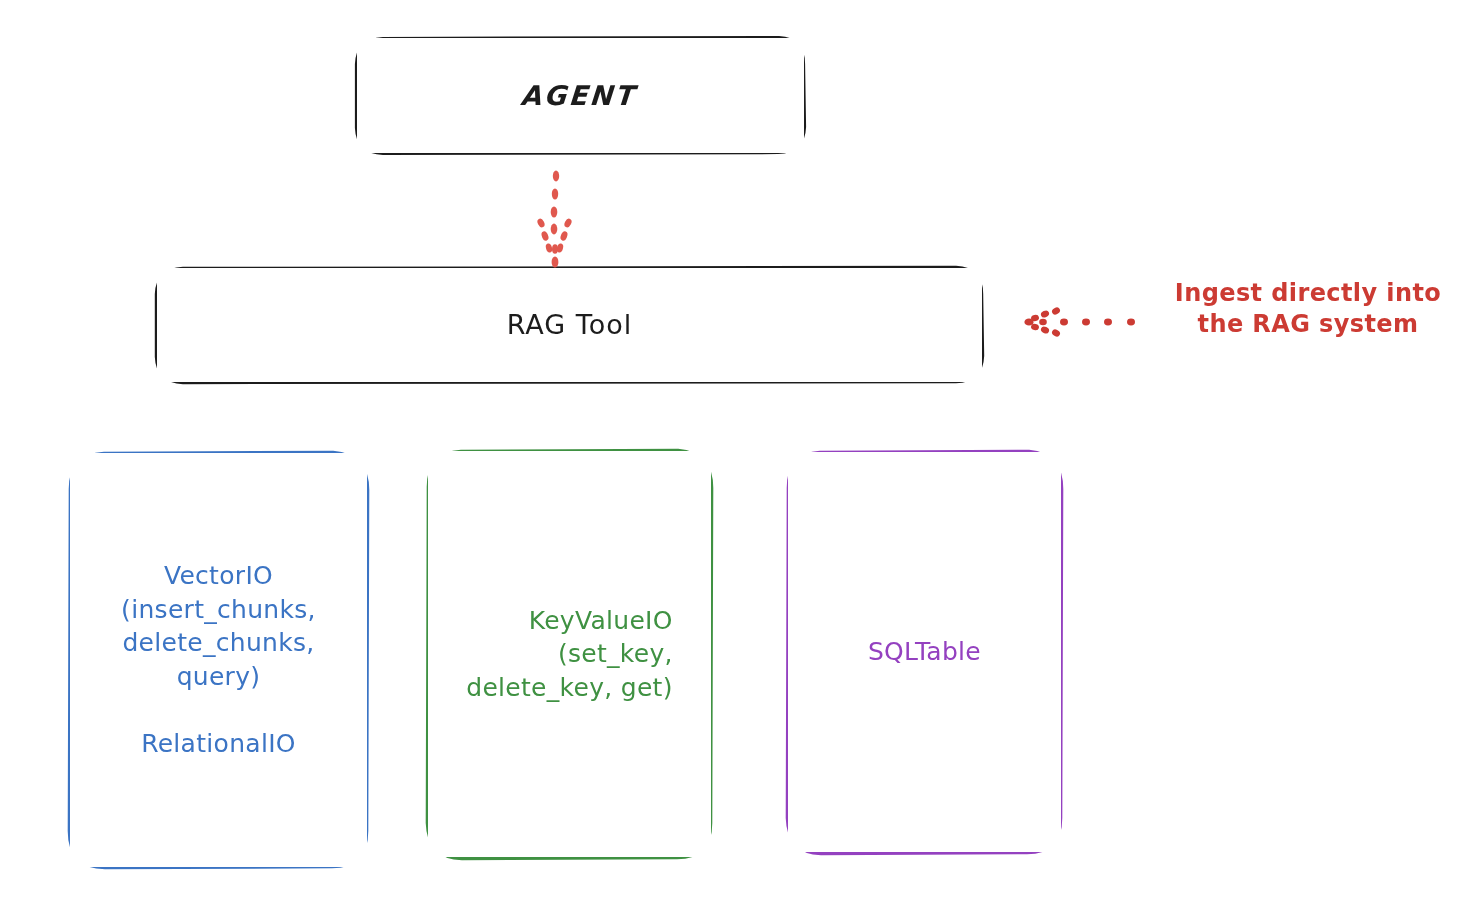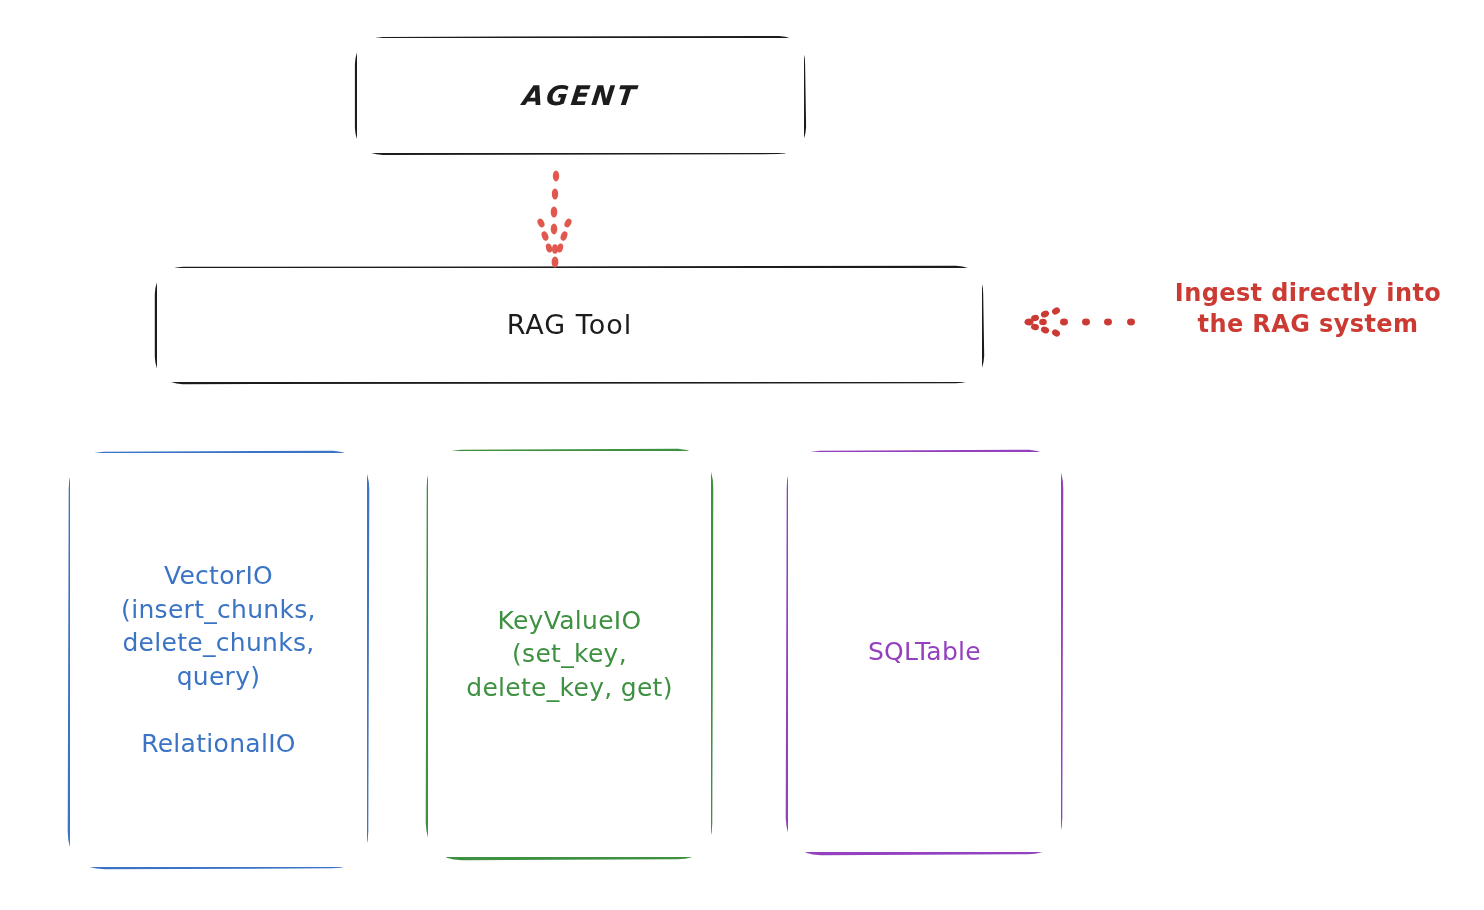--- a/index.html
+++ b/index.html
@@ -103,21 +103,21 @@
   .leaf-text .block {
     white-space: pre-line;
     line-height: 1.34;
     font-size: 25px;
     font-weight: 500;
     letter-spacing: 0.3px;
   }
   #node-vector .leaf-text .block,
   #node-vector .leaf-text { color: #3b74c4; }
   #node-keyvalue .leaf-text .block,
-  #node-keyvalue .leaf-text { color: #3f9142; }
+  #node-keyvalue .leaf-text { color: #3f9142; text-align: right; }
   #node-relational .leaf-text .block,
   #node-relational .leaf-text { color: #9441c0; }
 
   
   #annotation-ingest {
     position: absolute;
     left: 1148px;
     top: 278px;
     width: 320px;
     color: #cc3b33;

